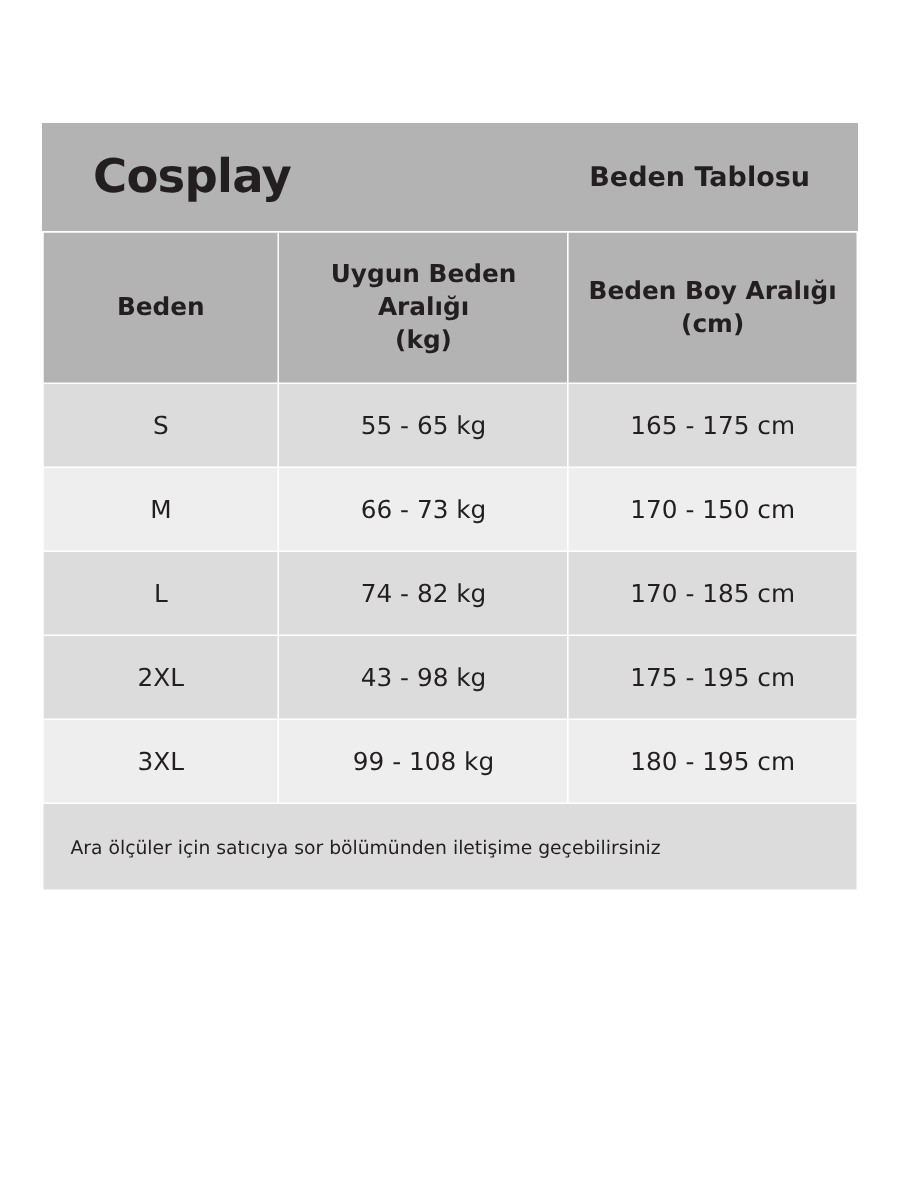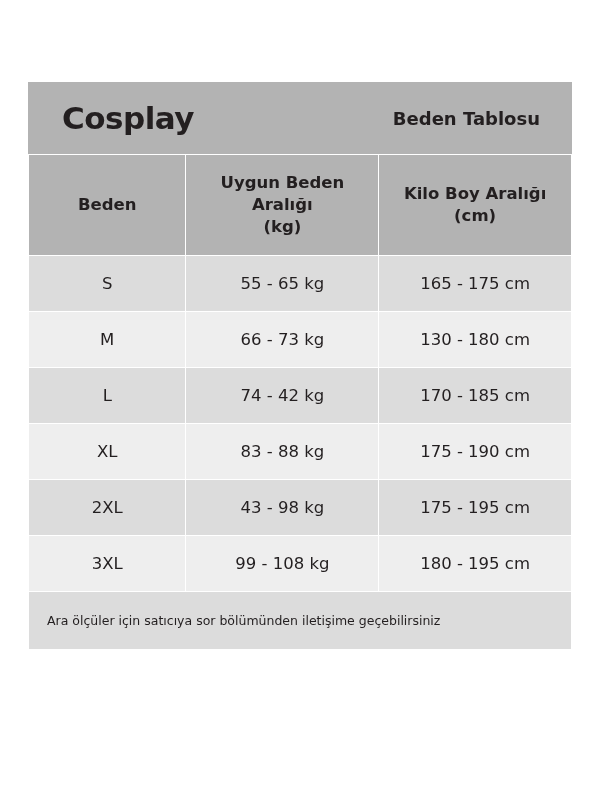--- a/index.html
+++ b/index.html
@@ -117,45 +117,40 @@
     <thead>
       <tr>
         <th>
           <span>Beden</span>
         </th>
         <th>
           <span>Uygun Beden Aralığı</span>
           <span class="unit">(kg)</span>
         </th>
         <th>
-          <span>Kilo Boy Aralığı</span>
+          <span>Beden Boy Aralığı</span>
           <span class="unit">(cm)</span>
         </th>
       </tr>
     </thead>
     <tbody>
       <tr class="odd">
         <td>S</td>
         <td>55 - 65 kg</td>
         <td>165 - 175 cm</td>
       </tr>
       <tr class="even">
         <td>M</td>
         <td>66 - 73 kg</td>
-        <td>130 - 180 cm</td>
+        <td>170 - 150 cm</td>
       </tr>
       <tr class="odd">
         <td>L</td>
-        <td>74 - 42 kg</td>
+        <td>74 - 82 kg</td>
         <td>170 - 185 cm</td>
-      </tr>
-      <tr class="even">
-        <td>XL</td>
-        <td>83 - 88 kg</td>
-        <td>175 - 190 cm</td>
       </tr>
       <tr class="odd">
         <td>2XL</td>
         <td>43 - 98 kg</td>
         <td>175 - 195 cm</td>
       </tr>
       <tr class="even">
         <td>3XL</td>
         <td>99 - 108 kg</td>
         <td>180 - 195 cm</td>

